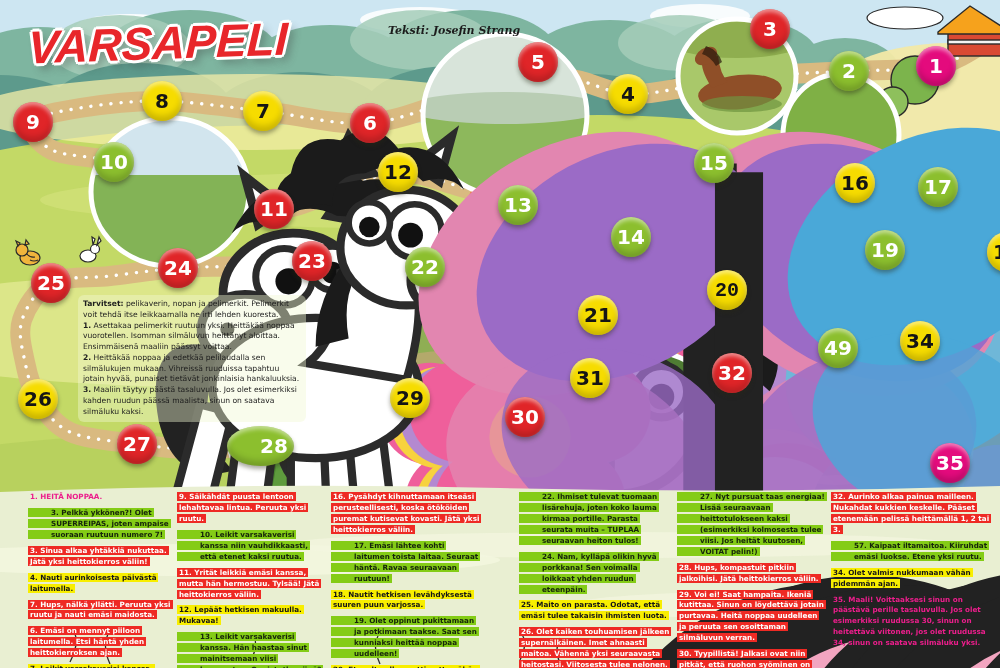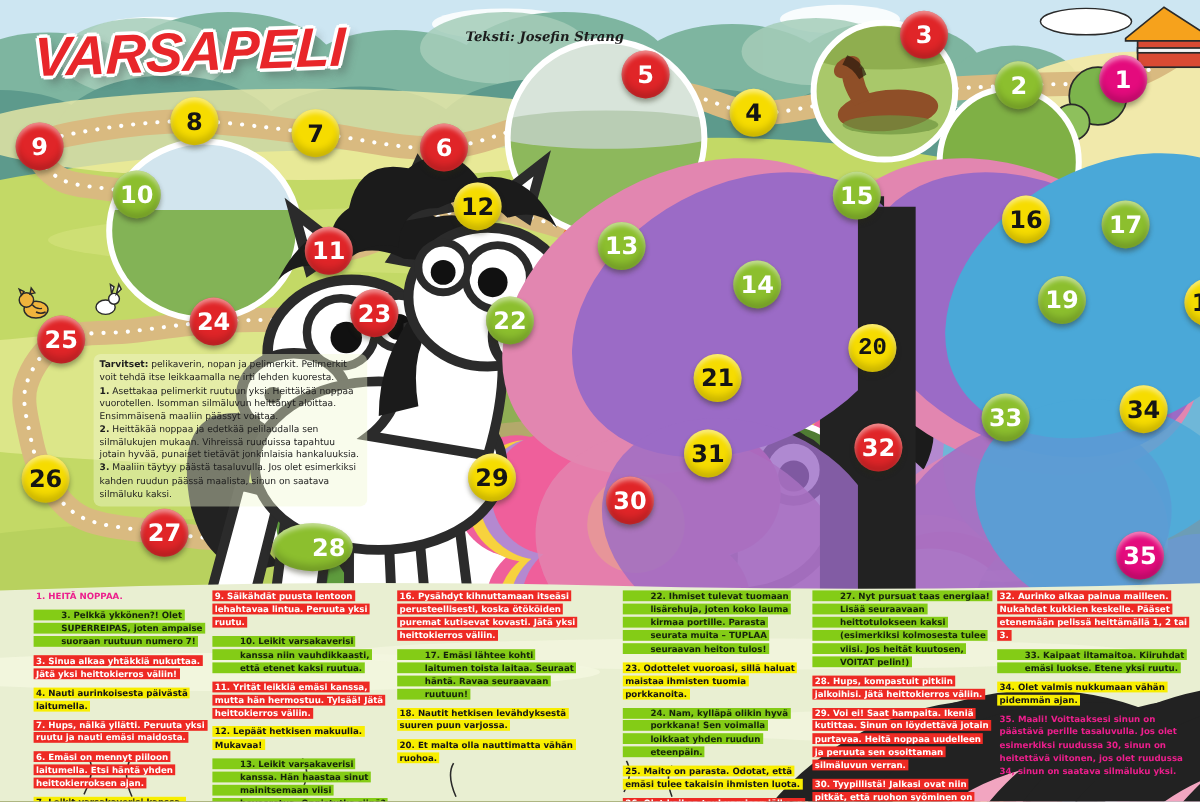--- a/index.html
+++ b/index.html
@@ -460,27 +460,27 @@
       <div class="space c-yellow" style="left: 948px; top: 232px; margin-left: 39px;">18</div>
       <div class="space c-green" style="left: 865px; top: 230px;">19</div>
       <div class="space c-yellow" style="left: 707px; top: 270px; font-family: Liberation Mono, monospace;">20</div>
       <div class="space c-yellow" style="left: 578px; top: 295px;">21</div>
       <div class="space c-green" style="left: 405px; top: 247px;">22</div>
       <div class="space c-red" style="left: 292px; top: 241px;">23</div>
       <div class="space c-red" style="left: 158px; top: 248px;">24</div>
       <div class="space c-red" style="left: 31px; top: 263px;">25</div>
       <div class="space c-yellow" style="left: 18px; top: 379px;">26</div>
       <div class="space c-red" style="left: 117px; top: 424px;">27</div>
-      <div class="space c-green" style="left: 227px; top: 436px; padding-left: 27px;">28</div>
+      <div class="space c-green" style="left: 227px; top: 426px; padding-left: 27px;">28</div>
       <div class="space c-yellow" style="left: 390px; top: 378px; text-align: right;">29</div>
       <div class="space c-red" style="left: 505px; top: 397px;">30</div>
       <div class="space c-yellow" style="left: 570px; top: 358px;">31</div>
       <div class="space c-red" style="left: 712px; top: 353px;">32</div>
-      <div class="space c-green" style="left: 818px; top: 328px;">33</div>
-      <div class="space c-yellow" style="left: 933px; top: 321px;">34</div>
+      <div class="space c-green" style="left: 818px; top: 328px;">49</div>
+      <div class="space c-yellow" style="left: 900px; top: 321px;">34</div>
       <div class="space c-magenta" style="left: 930px; top: 443px;">35</div>
     </div>
 
 <div id="col1" class="icol">
       <div class="item"><span class="hl start">1. HEITÄ NOPPAA.</span></div>
       <div class="item"><span class="hl green">3. Pelkkä ykkönen?! Olet SUPERREIPAS, joten ampaise suoraan ruutuun numero 7!</span></div>
       <div class="item"><span class="hl red">3. Sinua alkaa yhtäkkiä nukuttaa. Jätä yksi heittokierros väliin!</span></div>
       <div class="item"><span class="hl yellow">4. Nauti aurinkoisesta päivästä laitumella.</span></div>
       <div class="item"><span class="hl red">7. Hups, nälkä yllätti. Peruuta yksi ruutu ja nauti emäsi maidosta.</span></div>
       <div class="item"><span class="hl red">6. Emäsi on mennyt piiloon laitumella. Etsi häntä yhden heittokierroksen ajan.</span></div>
@@ -490,35 +490,35 @@
       <div class="item"><span class="hl red">9. Säikähdät puusta lentoon lehahtavaa lintua. Peruuta yksi ruutu.</span></div>
       <div class="item"><span class="hl green">10. Leikit varsakaverisi kanssa niin vauhdikkaasti, että etenet kaksi ruutua.</span></div>
       <div class="item"><span class="hl red">11. Yrität leikkiä emäsi kanssa, mutta hän hermostuu. Tylsää! Jätä heittokierros väliin.</span></div>
       <div class="item"><span class="hl yellow">12. Lepäät hetkisen makuulla. Mukavaa!</span></div>
       <div class="item"><span class="hl green">13. Leikit varsakaverisi kanssa. Hän haastaa sinut mainitsemaan viisi hevosrotua. Onnistutko siinä? Jos onnistut, saat heittää noppaa uudelleen!</span></div>
     </div>
 <div id="col3" class="icol">
       <div class="item"><span class="hl red">16. Pysähdyt kihnuttamaan itseäsi perusteellisesti, koska ötököiden puremat kutisevat kovasti. Jätä yksi heittokierros väliin.</span></div>
       <div class="item"><span class="hl green">17. Emäsi lähtee kohti laitumen toista laitaa. Seuraat häntä. Ravaa seuraavaan ruutuun!</span></div>
       <div class="item"><span class="hl yellow">18. Nautit hetkisen levähdyksestä suuren puun varjossa.</span></div>
+      <div class="item"><span class="hl green">19. Olet oppinut pukittamaan ja potkimaan taakse. Saat sen kunniaksi heittää noppaa uudelleen!</span></div>
       <div class="item"><span class="hl yellow">20. Et malta olla nauttimatta vähän ruohoa.</span></div>
     </div>
 <div id="col4" class="icol">
       <div class="item"><span class="hl green">22. Ihmiset tulevat tuomaan lisärehuja, joten koko lauma kirmaa portille. Parasta seurata muita – TUPLAA seuraavan heiton tulos!</span></div>
-      <div class="item"><span class="hl yellow">23. Odottelet vuoroasi, sillä haluat maistaa ihmisten tuomia porkkanoita.</span></div>
       <div class="item"><span class="hl green">24. Nam, kylläpä olikin hyvä porkkana! Sen voimalla loikkaat yhden ruudun eteenpäin.</span></div>
       <div class="item"><span class="hl yellow">25. Maito on parasta. Odotat, että emäsi tulee takaisin ihmisten luota.</span></div>
       <div class="item"><span class="hl red">26. Olet kaiken touhuamisen jälkeen supernälkäinen. Imet ahnaasti maitoa. Vähennä yksi seuraavasta heitostasi. Viitosesta tulee nelonen. Jos heität ykkösen, joudut jäämään paikoillesi.</span></div>
     </div>
 <div id="col5" class="icol">
       <div class="item"><span class="hl green">27. Nyt pursuat taas energiaa! Lisää seuraavaan heittotulokseen kaksi (esimerkiksi kolmosesta tulee viisi. Jos heität kuutosen, VOITAT pelin!)</span></div>
       <div class="item"><span class="hl red">28. Hups, kompastuit pitkiin jalkoihisi. Jätä heittokierros väliin.</span></div>
       <div class="item"><span class="hl red">29. Voi ei! Saat hampaita. Ikeniä kutittaa. Sinun on löydettävä jotain purtavaa. Heitä noppaa uudelleen ja peruuta sen osoittaman silmäluvun verran.</span></div>
       <div class="item"><span class="hl red">30. Tyypillistä! Jalkasi ovat niin pitkät, että ruohon syöminen on vaikeaa. Ratkot ongelmaa yhden heittokierroksen ajan.</span></div>
     </div>
 <div id="col6" class="icol">
       <div class="item"><span class="hl red">32. Aurinko alkaa painua mailleen. Nukahdat kukkien keskelle. Pääset etenemään pelissä heittämällä 1, 2 tai 3.</span></div>
-      <div class="item"><span class="hl green">33. Kaipaat iltamaitoa. Kiiruhdat emäsi luokse. Etene yksi ruutu.</span></div>
+      <div class="item"><span class="hl green">57. Kaipaat iltamaitoa. Kiiruhdat emäsi luokse. Etene yksi ruutu.</span></div>
       <div class="item"><span class="hl yellow">34. Olet valmis nukkumaan vähän pidemmän ajan.</span></div>
       <div class="item"><span class="hl start">35. Maali! Voittaaksesi sinun on päästävä perille tasaluvulla. Jos olet esimerkiksi ruudussa 30, sinun on heitettävä viitonen, jos olet ruudussa 34, sinun on saatava silmäluku yksi.</span></div>
     </div>
 
 </div>
 
 </body></html>

